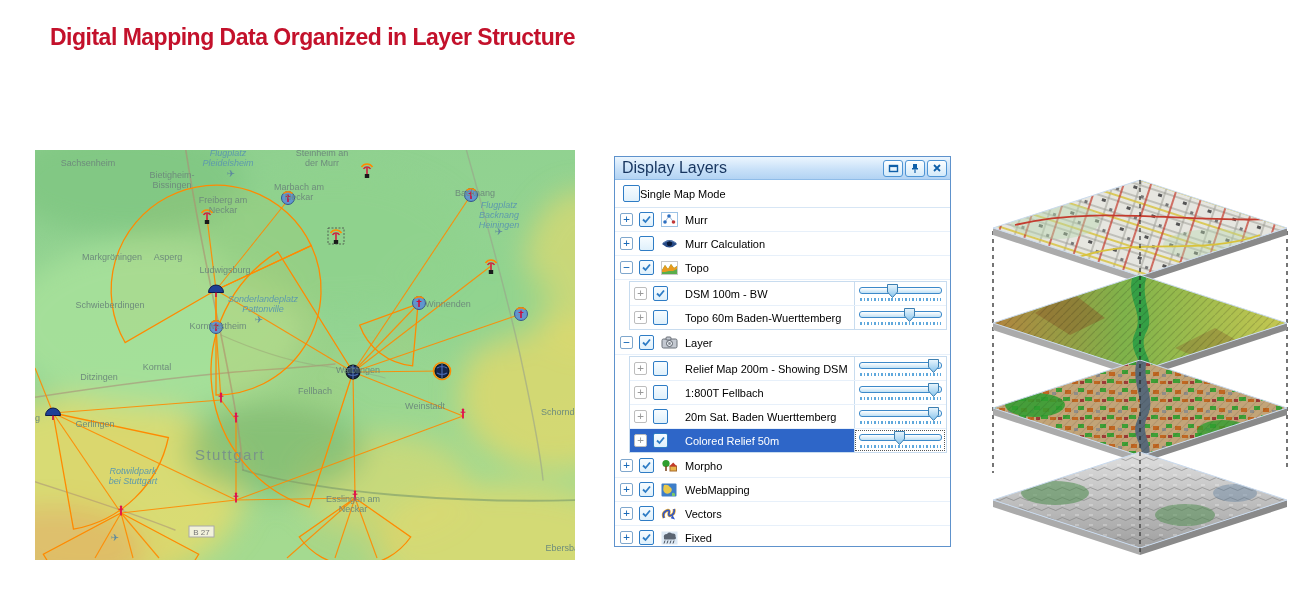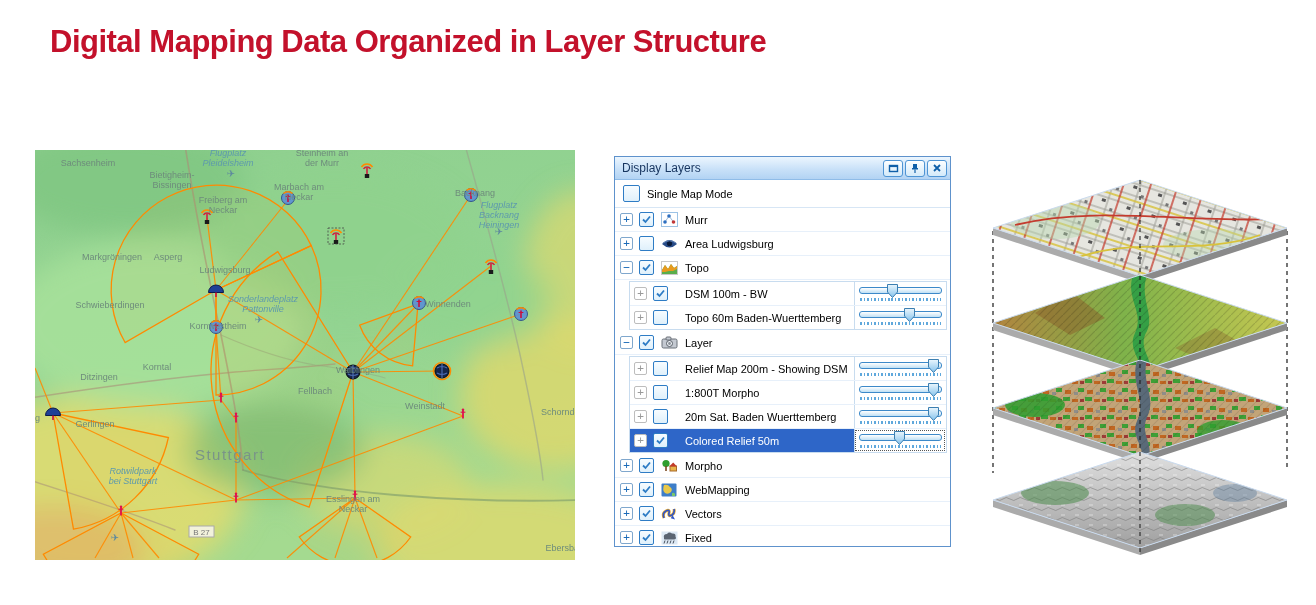--- a/index.html
+++ b/index.html
@@ -1,36 +1,36 @@
 <!DOCTYPE html>
 <html><head>
 <meta charset="utf-8">
 <style>
   html,body{margin:0;padding:0;background:#fff;}
   body{width:1316px;height:605px;position:relative;overflow:hidden;
        font-family:"Liberation Sans",sans-serif;}
 
   
-  #page-title{position:absolute;left:50px;top:24px;font-size:31px;font-weight:bold;
+  #page-title{position:absolute;left:50px;top:24px;font-size:23px;font-weight:bold;
     letter-spacing:-0.5px;color:#C3112B;white-space:nowrap;}
 
   
   #map-wrap{position:absolute;left:35px;top:150px;width:540px;height:410px;overflow:hidden;}
   #map-svg{display:block;}
 
   
   #panel{position:absolute;left:614px;top:156px;width:337px;height:391px;background:#fff;
     border:1px solid #5E92CC;box-sizing:border-box;font-size:11px;overflow:hidden;}
   .titlebar{height:22px;display:flex;align-items:center;padding:0 3px 0 7px;
     background:linear-gradient(#ECF6FE,#C9E1F8 55%,#B2D3F3);border-bottom:1px solid #8FBCE8;}
-  .titlebar .t{flex:1;color:#17355F;font-size:12px;}
+  .titlebar .t{flex:1;color:#17355F;font-size:16px;}
   .wbtn{width:20px;height:17px;margin-left:2px;border:1px solid #4E94D4;border-radius:3px;
     background:linear-gradient(#FDFEFF,#D3EAFA);display:flex;align-items:center;justify-content:center;
     box-sizing:border-box;}
-  .smm-row{height:27px;display:flex;align-items:center;gap:7px;padding-left:8px;
+  .smm-row{height:27px;display:flex;align-items:center;padding-left:8px;
     border-bottom:1px solid #D7E6F5;}
   .cb{width:13px;height:13px;border:1px solid #2E7CC5;border-radius:2px;flex:none;
     background:linear-gradient(#F7FCFF,#DFF0FB);display:inline-flex;align-items:center;justify-content:center;
     box-sizing:content-box;}
   .cb.big{width:15px;height:15px;}
   .tree{padding:0;}
   .trow{height:23px;display:flex;align-items:center;border-bottom:1px solid #E7F0FA;padding-left:5px;}
   .expand{width:13px;height:13px;border:1px solid #7FA7CD;border-radius:2px;background:#fff;
     color:#1C6BB8;font-size:11px;line-height:11px;text-align:center;margin-right:6px;flex:none;
     font-family:"DejaVu Sans Mono",monospace;box-sizing:border-box;}
@@ -342,21 +342,21 @@
       <div class="trow">
         <span class="expand">+</span>
         <span class="cb"></span>
         <span class="licon">
           <svg width="17" height="12" viewBox="0 0 17 12">
             <path d="M1,6 Q8.5,-2 16,6 Q8.5,13 1,6 Z" fill="#274B87"></path>
             <circle cx="8.5" cy="5.5" r="2.6" fill="#0A1A3A"></circle>
             <path d="M2,5 Q8.5,0.5 15,5" stroke="#6888B8" fill="none"></path>
           </svg>
         </span>
-        <span class="llabel">Area Ludwigsburg</span>
+        <span class="llabel">Murr Calculation</span>
       </div>
       <div class="trow">
         <span class="expand">−</span>
         <span class="cb">
           <svg width="11" height="11" viewBox="0 0 11 11">
             <path d="M2,5.5 L4.5,8 L9,2.5" fill="none" stroke="#2E7CC5" stroke-width="1.8"></path>
           </svg>
         </span>
         <span class="licon">
           <svg width="17" height="14" viewBox="0 0 17 14">
@@ -423,21 +423,21 @@
             <span class="track"></span>
             <svg class="thumb" style="left:73.3px" width="11" height="14">
               <path d="M0.5,0.5 h10 v7.5 l-5,5.5 -5,-5.5 Z" fill="url(#tg)" stroke="#3C7FB1"></path>
             </svg>
             <span class="dots"></span>
           </span>
         </div>
         <div class="srow">
           <span class="expand gray">+</span>
           <span class="cb"></span>
-          <span class="slabel">1:800T Morpho</span>
+          <span class="slabel">1:800T Fellbach</span>
           <span class="scell">
             <span class="track"></span>
             <svg class="thumb" style="left:73.3px" width="11" height="14">
               <path d="M0.5,0.5 h10 v7.5 l-5,5.5 -5,-5.5 Z" fill="url(#tg)" stroke="#3C7FB1"></path>
             </svg>
             <span class="dots"></span>
           </span>
         </div>
         <div class="srow">
           <span class="expand gray">+</span>

